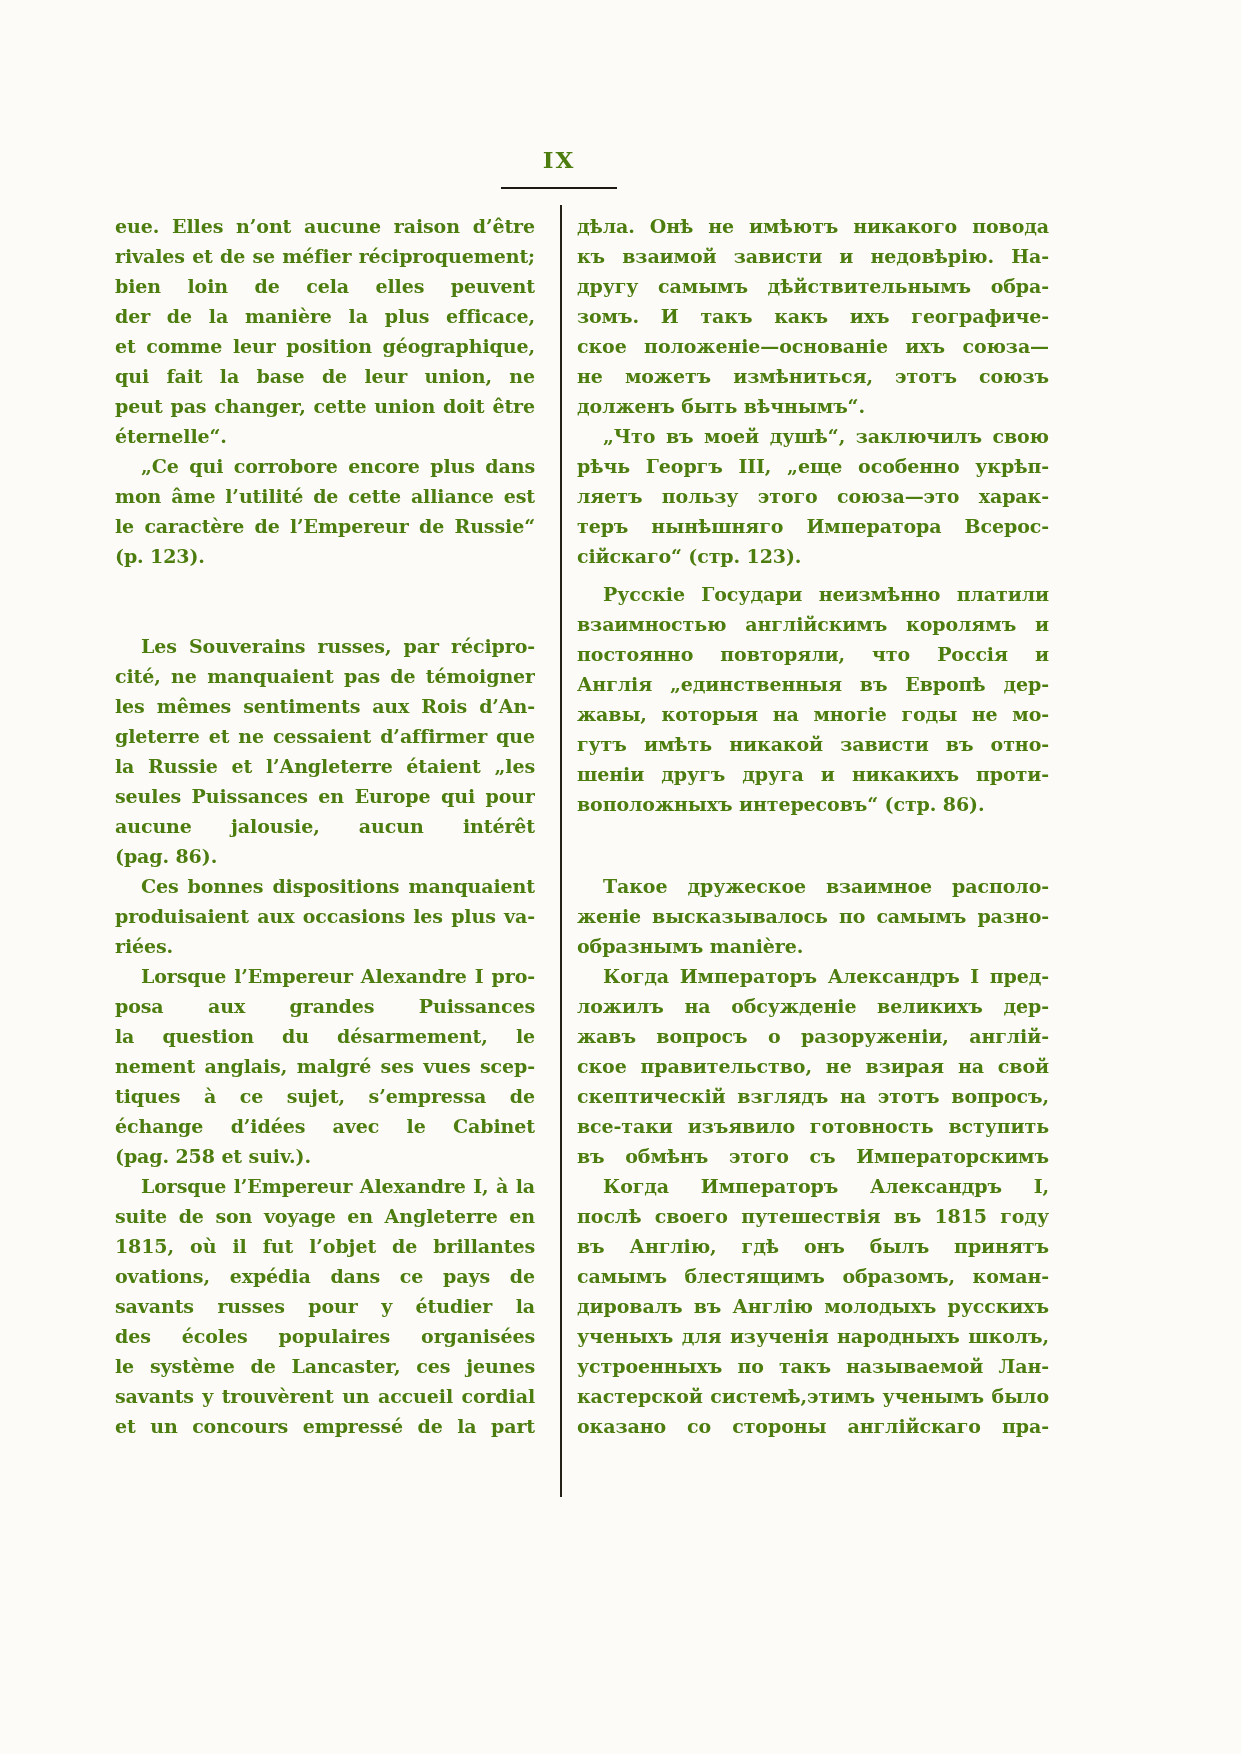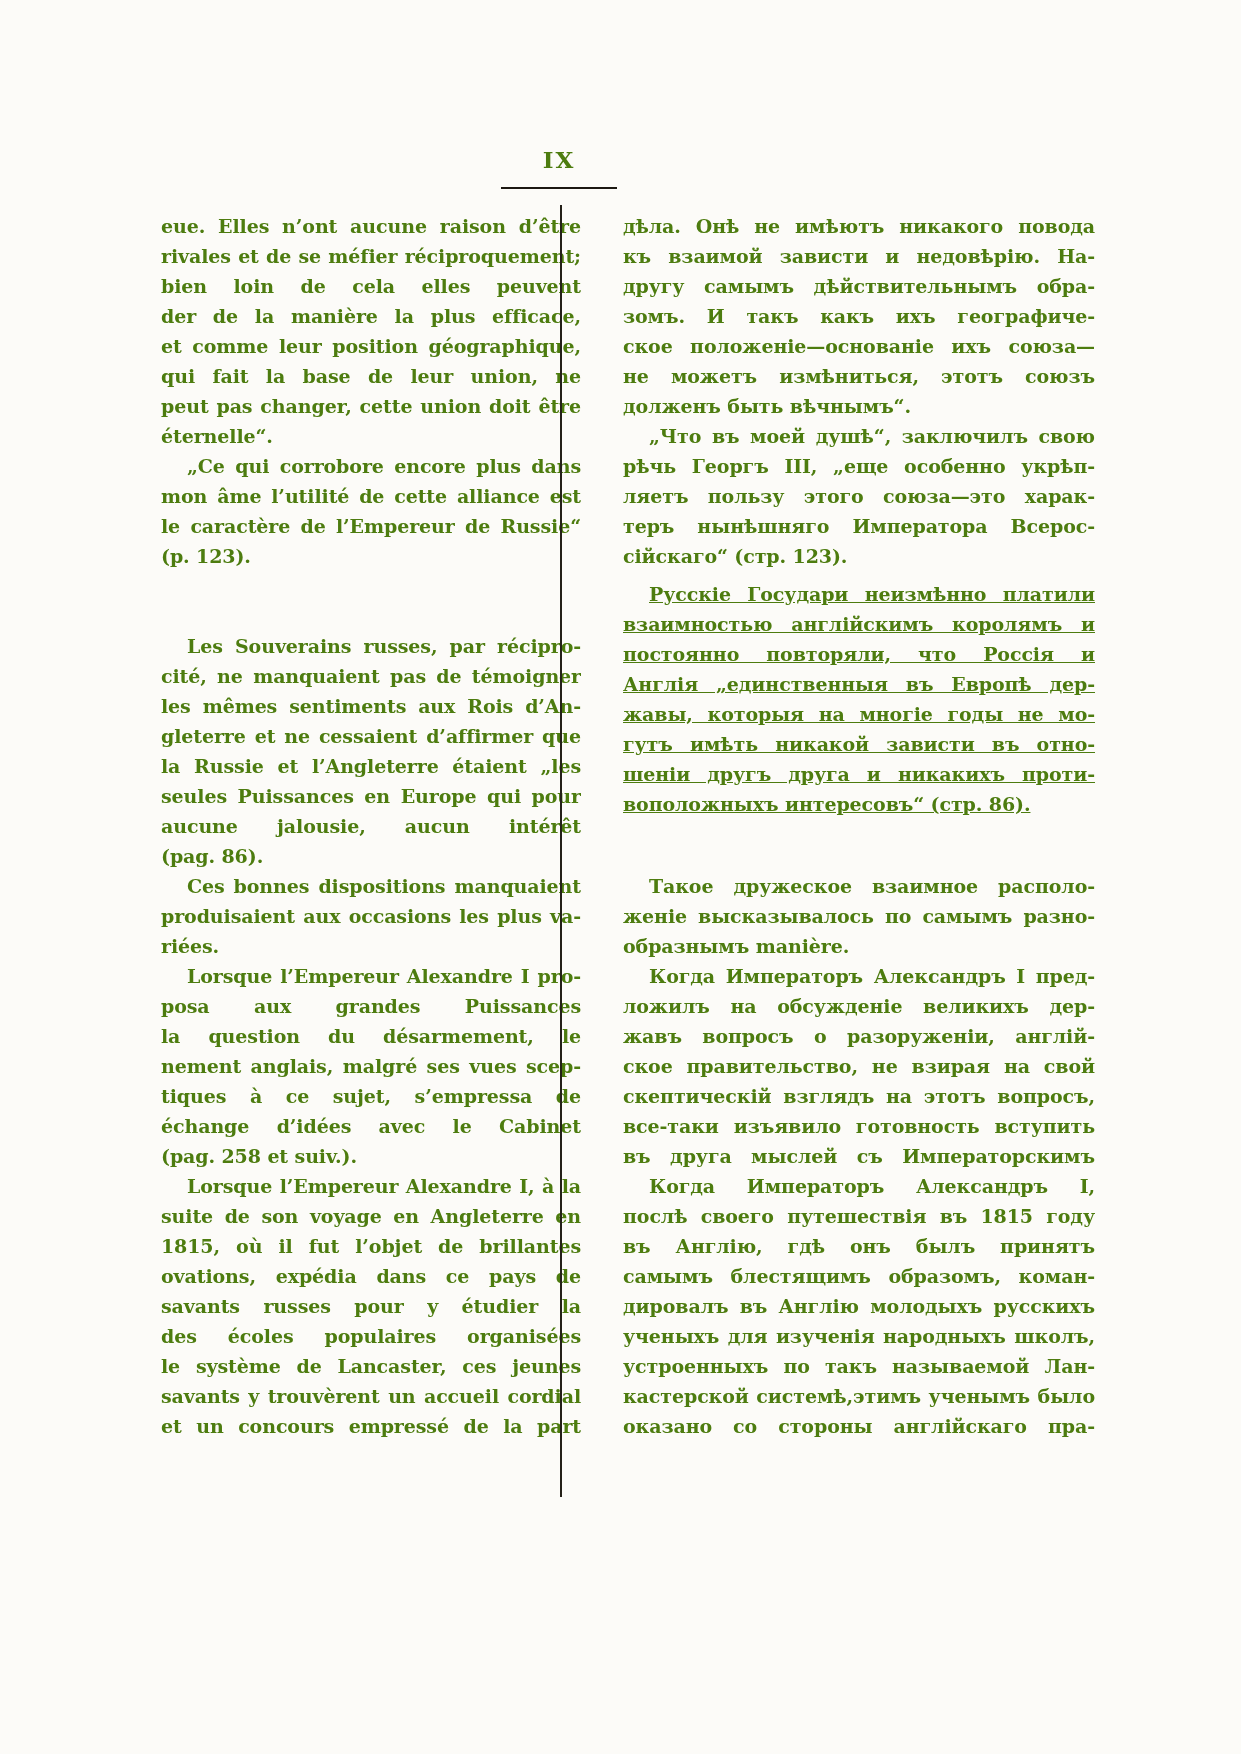--- a/index.html
+++ b/index.html
@@ -30,21 +30,20 @@
     position:absolute;
     left:560px;top:205px;width:2px;height:1292px;
     background:#242018;
   }
   .col{
     position:absolute;
     top:211px;
     font-size:19px;
     font-weight:bold;
     letter-spacing:-0.1px;
-    margin-left:46px;
   }
   .col-left{left:115px;width:420px;}
   .col-right{left:577px;width:472px;}
   .para{margin:0;padding:0;}
   .line{
     height:30px;
     line-height:30px;
     overflow:hidden;
     text-align:justify;
     text-align-last:justify;
@@ -130,41 +129,41 @@
         <div class="line">не можетъ измѣниться, этотъ союзъ</div>
         <div class="line lastline">долженъ быть вѣчнымъ“.</div>
       </div>
       <div class="para">
         <div class="line indent">„Что въ моей душѣ“, заключилъ свою</div>
         <div class="line">рѣчь Георгъ III, „еще особенно укрѣп-</div>
         <div class="line">ляетъ пользу этого союза—это харак-</div>
         <div class="line">теръ нынѣшняго Императора Всерос-</div>
         <div class="line lastline">сійскаго“ (стр. 123).</div>
       </div>
-      <div class="para" style="margin-top: 8px; text-decoration: underline;">
+      <div class="para" style="margin-top: 8px;">
         <div class="line indent">Русскіе Государи неизмѣнно платили</div>
         <div class="line">взаимностью англійскимъ королямъ и</div>
         <div class="line">постоянно повторяли, что Россія и</div>
         <div class="line">Англія „единственныя въ Европѣ дер-</div>
         <div class="line">жавы, которыя на многіе годы не мо-</div>
         <div class="line">гутъ имѣть никакой зависти въ отно-</div>
         <div class="line">шеніи другъ друга и никакихъ проти-</div>
         <div class="line lastline">воположныхъ интересовъ“ (стр. 86).</div>
       </div>
       <div class="para" style="margin-top: 52px;">
         <div class="line indent">Такое дружеское взаимное располо-</div>
         <div class="line">женіе высказывалось по самымъ разно-</div>
         <div class="line lastline">образнымъ manière.</div>
         <div class="line indent">Когда Императоръ Александръ I пред-</div>
         <div class="line">ложилъ на обсужденіе великихъ дер-</div>
         <div class="line">жавъ вопросъ о разоруженіи, англій-</div>
         <div class="line">ское правительство, не взирая на свой</div>
         <div class="line">скептическій взглядъ на этотъ вопросъ,</div>
         <div class="line">все-таки изъявило готовность вступить</div>
-        <div class="line">въ друга мыслей съ Императорскимъ</div>
+        <div class="line">въ обмѣнъ этого съ Императорскимъ</div>
       </div>
       <div class="para">
         <div class="line indent">Когда Императоръ Александръ I,</div>
         <div class="line">послѣ своего путешествія въ 1815 году</div>
         <div class="line">въ Англію, гдѣ онъ былъ принятъ</div>
         <div class="line">самымъ блестящимъ образомъ, коман-</div>
         <div class="line">дировалъ въ Англію молодыхъ русскихъ</div>
         <div class="line">ученыхъ для изученія народныхъ школъ,</div>
         <div class="line">устроенныхъ по такъ называемой Лан-</div>
         <div class="line">кастерской системѣ,этимъ ученымъ было</div>

